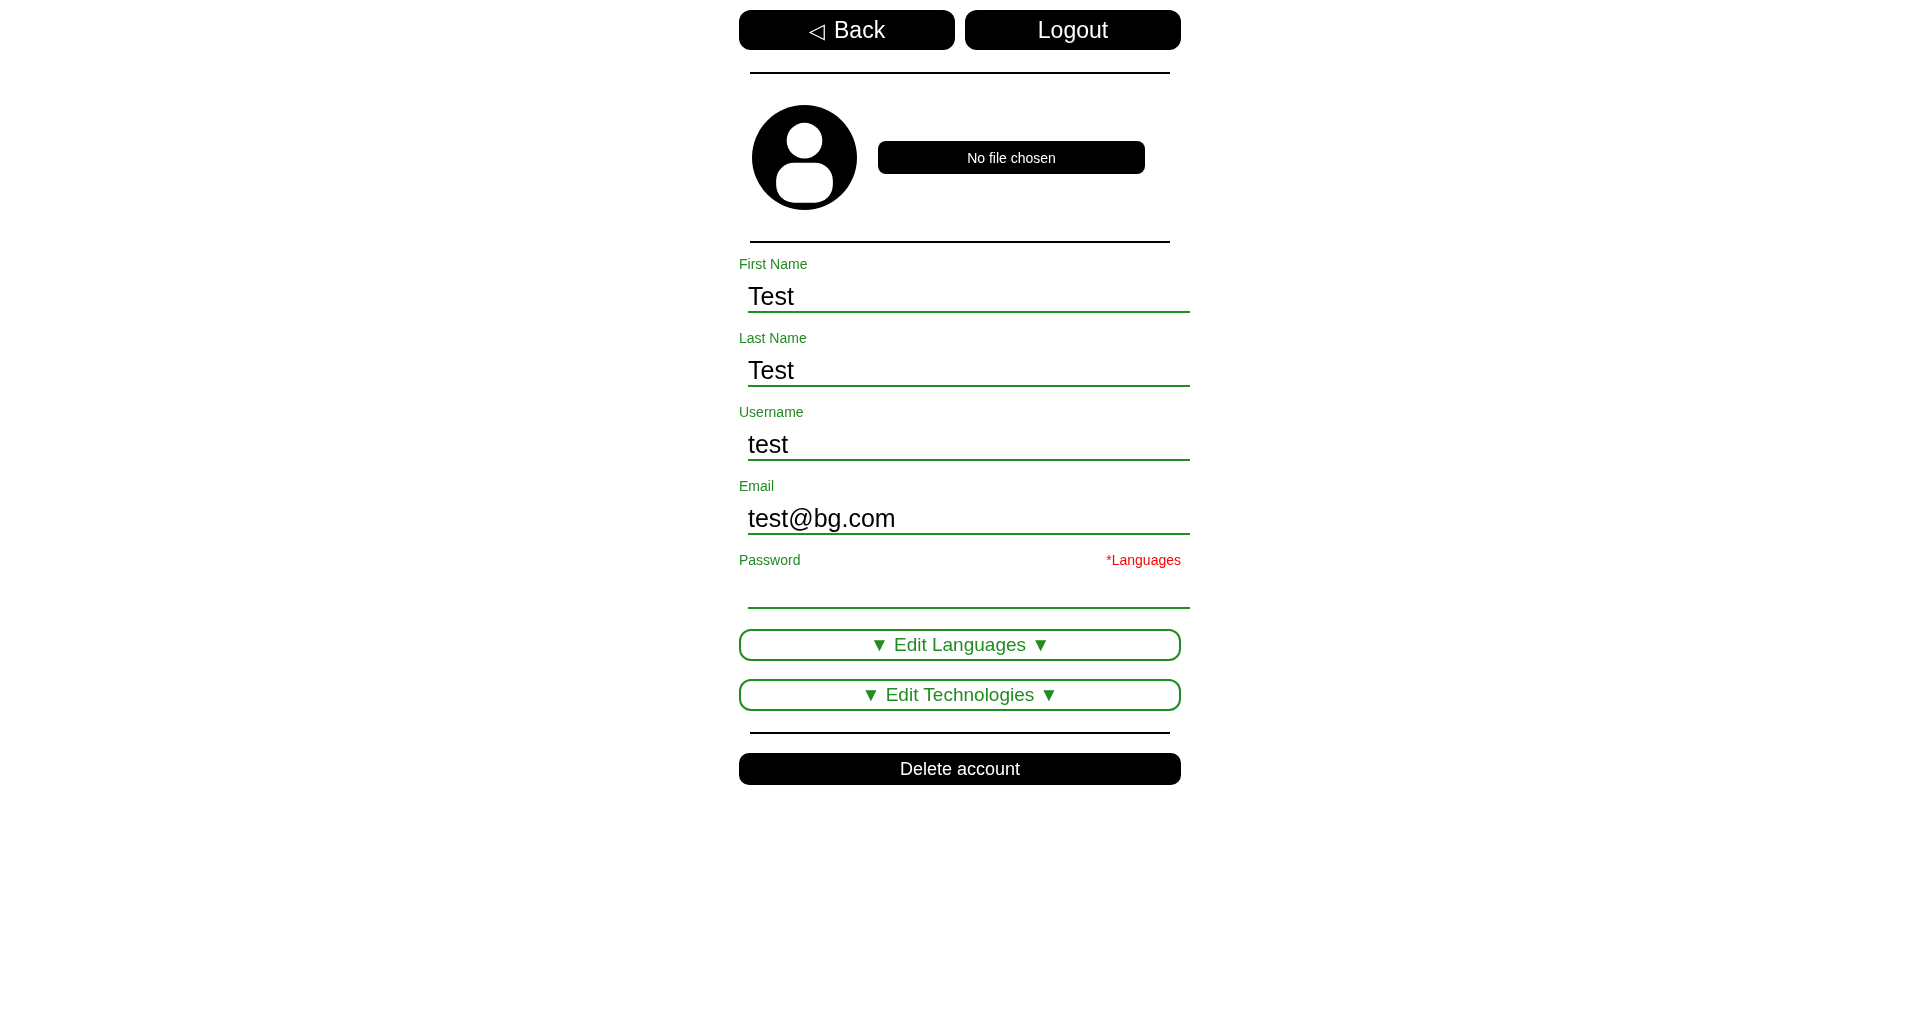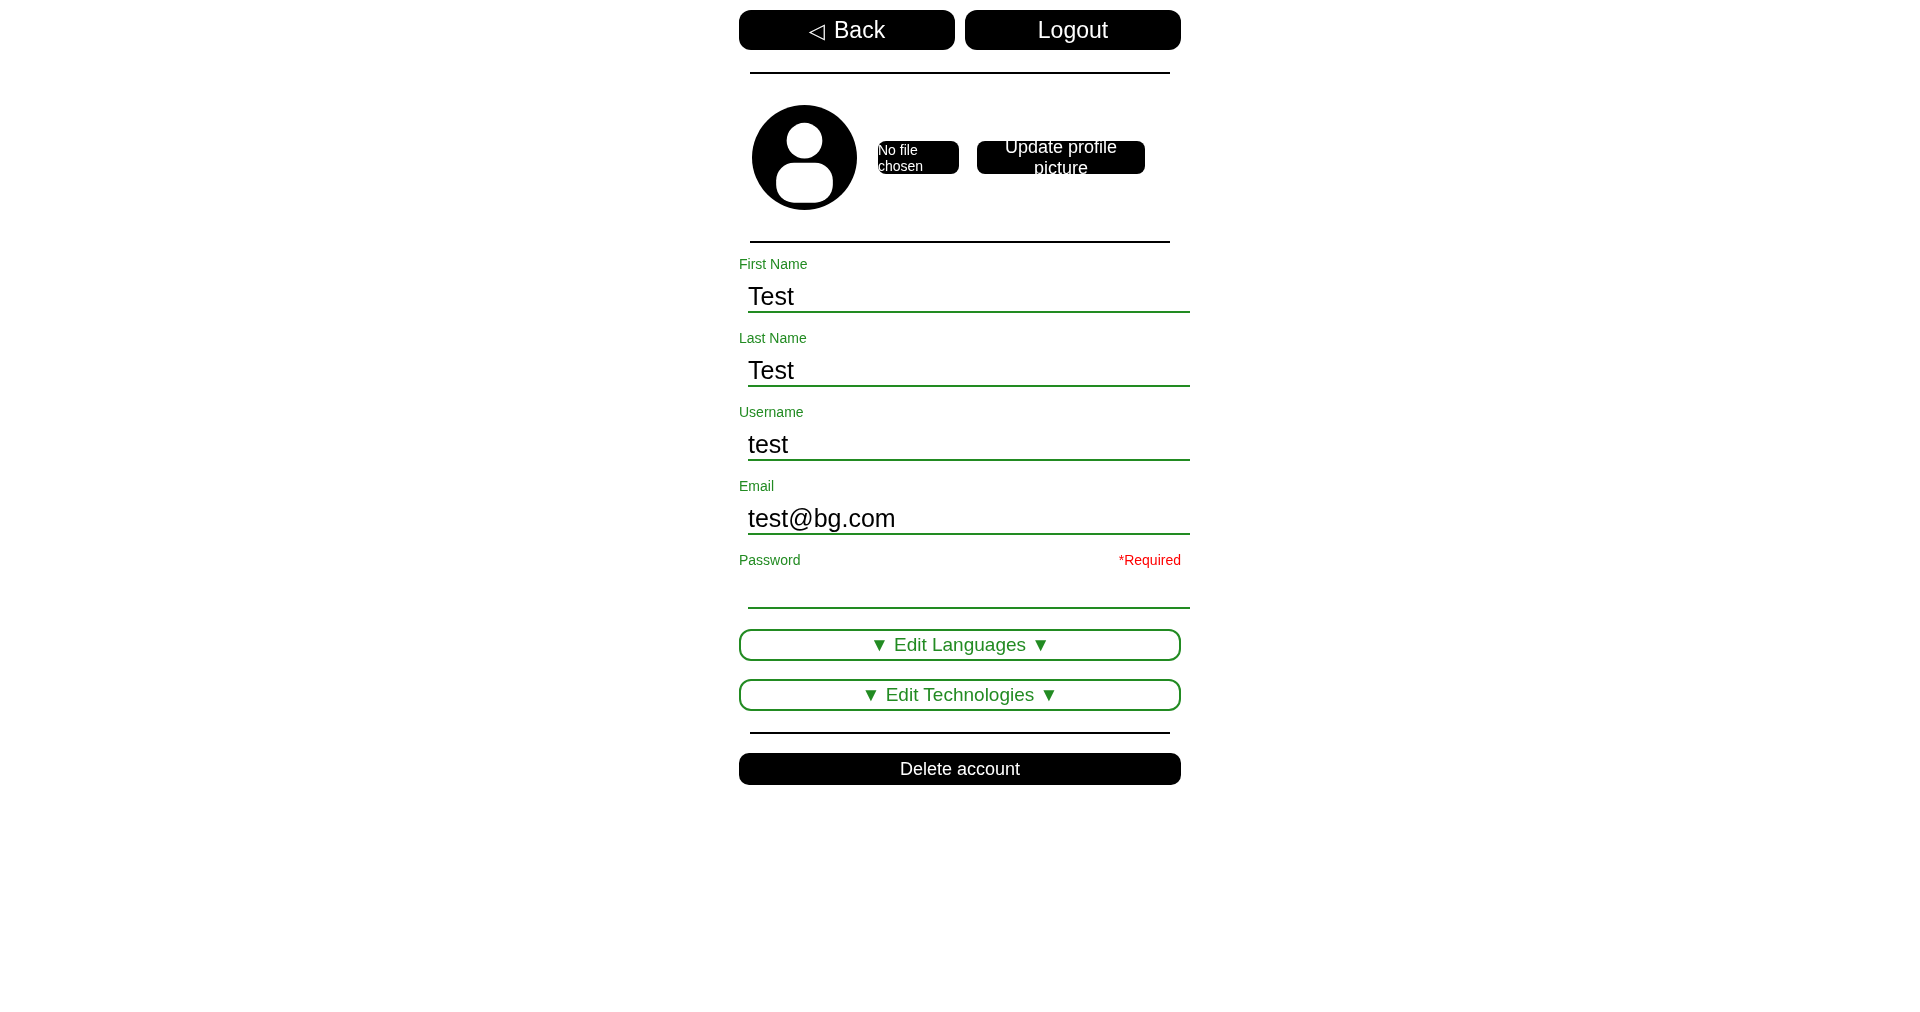--- a/index.html
+++ b/index.html
@@ -60,21 +60,21 @@
   .avatar-row {
     display: flex;
     align-items: center;
     margin: 31px 0;
     padding-left: 13px;
     gap: 21px;
   }
   .avatar-svg { width: 105px; height: 105px; display: block; }
   .file-col {
     display: flex;
-    flex-direction: row;
+    flex-direction: column;
     gap: 18px;
     width: 267px;
   }
   .file-status {
     height: 33px;
     background: var(--black);
     color: var(--white);
     border-radius: 8px;
     font-size: 14px;
     display: flex;
@@ -176,23 +176,20 @@
       <circle cx="50" cy="50" r="50" fill="#000000"></circle>
       <circle cx="50" cy="34" r="17" fill="#ffffff"></circle>
       <g clip-path="url(#avclip)">
         <rect x="23" y="55" width="54" height="38" rx="17" fill="#ffffff"></rect>
       </g>
     </svg>
     <div class="file-col">
       <div class="file-status">
         <span>No file chosen</span>
       </div>
-      <button class="btn-black update-pic-btn">
-        <span>Update profile picture</span>
-      </button>
     </div>
   </div>
 
   <hr class="divider">
 
   <div class="field first">
     <label class="field-label">First Name</label>
     <input class="field-input" type="text" value="Test" style="">
   </div>
 
@@ -207,21 +204,21 @@
   </div>
 
   <div class="field">
     <label class="field-label">Email</label>
     <input class="field-input" type="text" value="test@bg.com" style="">
   </div>
 
   <div class="field">
     <div class="field-head">
       <label class="field-label">Password</label>
-      <span class="required-note">*Required</span>
+      <span class="required-note">*Languages</span>
     </div>
     <input class="field-input" type="password" value="" style="">
   </div>
 
   <button class="btn-outline-green edit-languages">▼  Edit Languages  ▼</button>
   <button class="btn-outline-green edit-technologies">▼  Edit Technologies  ▼</button>
 
 
   <hr class="divider after-update">
 

